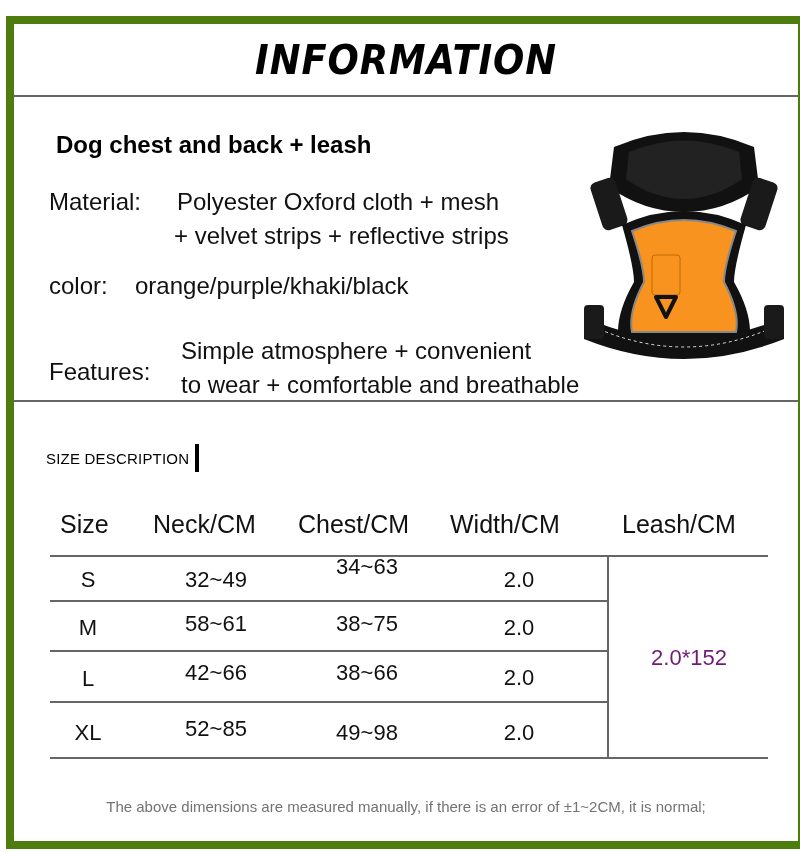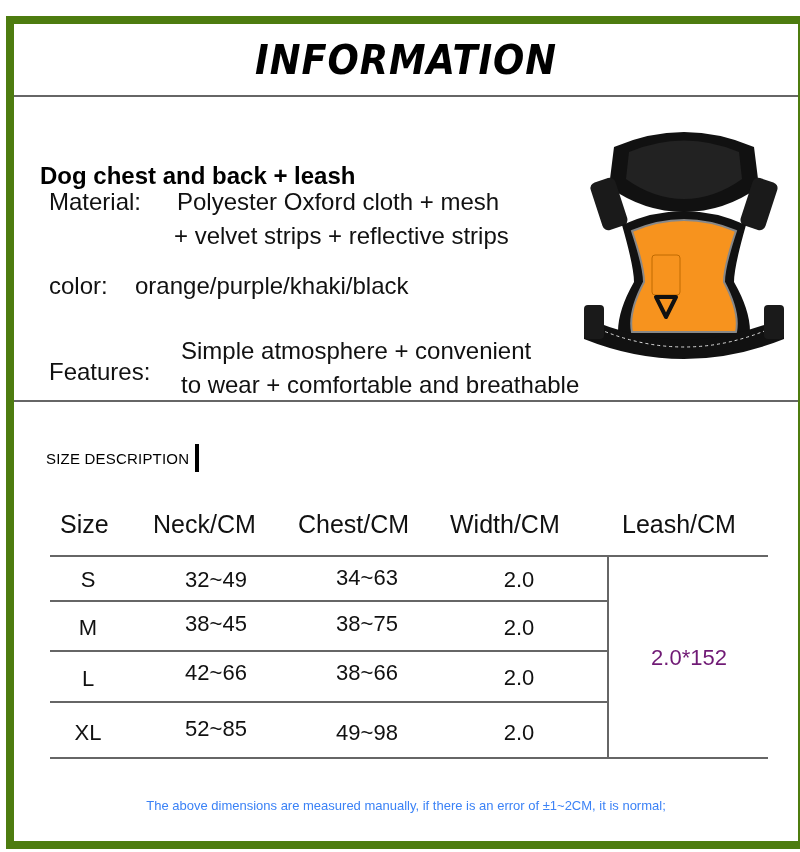--- a/index.html
+++ b/index.html
@@ -1,35 +1,35 @@
 <!DOCTYPE html>
 <html><head>
 <meta charset="utf-8">
 <style>
   html, body { margin: 0; padding: 0; background: #ffffff; }
   body { width: 800px; height: 852px; position: relative; overflow: hidden; font-family: "Liberation Sans", "DejaVu Sans", sans-serif; color: #111; }
   .frame { position: absolute; left: 6px; top: 16px; width: 784px; height: 817px; border: 8px solid #4d7c0f; box-sizing: content-box; }
   .hdr { position: absolute; left: 0; top: 0; width: 100%; height: 71px; border-bottom: 2px solid #666; display: flex; align-items: center; justify-content: center; }
   .hdr-title { font-family: "DejaVu Sans", sans-serif; font-weight: bold; font-style: italic; font-size: 40px; letter-spacing: 1px; transform: scaleX(0.92); color: #000; }
   .info { position: absolute; left: 0; top: 73px; width: 100%; height: 303px; border-bottom: 2px solid #666; }
-  .product-title { position: absolute; left: 26px; top: 34px; font-weight: bold; font-size: 24px; color: #000; margin-top: 31px; }
+  .product-title { position: absolute; left: 42px; top: 34px; font-weight: bold; font-size: 24px; color: #000; }
   .info-row { position: absolute; left: 35px; font-size: 24px; color: #111; }
   .lbl { position: absolute; left: 0; top: 0; white-space: nowrap; }
   .val { position: absolute; top: 0; white-space: nowrap; line-height: 34px; }
   .product-img { position: absolute; left: 570px; top: 20px; width: 200px; height: 245px; }
   .size-sec { position: absolute; left: 0; top: 378px; width: 100%; height: 439px; }
   .size-title { position: absolute; left: 32px; top: 42px; font-weight: normal; font-size: 15px; color: #000; display: flex; align-items: center; letter-spacing: 0.2px; }
   .size-bar { display: inline-block; width: 4px; height: 28px; background: #000; margin-left: 6px; }
   .tbl { position: absolute; left: 36px; top: 0; width: 718px; }
   .th { position: absolute; top: 108px; font-size: 25px; color: #111; white-space: nowrap; }
   .hline { position: absolute; left: 0; height: 2px; background: #666; }
   .vline { position: absolute; width: 2px; background: #666; }
   .cell { position: absolute; font-size: 22px; color: #111; white-space: nowrap; transform: translateX(-50%); }
   .leash-cell { position: absolute; font-size: 22px; color: #701a75; white-space: nowrap; transform: translate(-50%, -50%); }
-  .note { position: absolute; left: 0; width: 100%; top: 396px; text-align: center; font-size: 13px; color: #3b82f6; }
+  .note { position: absolute; left: 0; width: 100%; top: 396px; text-align: center; font-size: 15px; color: #737373; }
 </style>
 </head>
 <body>
 
 <div class="frame">
 
   <div class="hdr">
     <span class="hdr-title">INFORMATION</span>
   </div>
 
@@ -92,27 +92,27 @@
       <div class="hline" style="top:153px; width:718px;"></div>
       <div class="hline" style="top:198px; width:557px;"></div>
       <div class="hline" style="top:248px; width:557px;"></div>
       <div class="hline" style="top:299px; width:557px;"></div>
       <div class="hline" style="top:355px; width:718px;"></div>
       <div class="vline" style="left:557px; top:153px; height:204px;"></div>
 
       <div>
         <span class="cell" style="left:38px;  top:165px;">S</span>
         <span class="cell" style="left:166px; top:165px;">32~49</span>
-        <span class="cell" style="left:317px; top:163px;">34~63</span>
+        <span class="cell" style="left:317px; top:152px;">34~63</span>
         <span class="cell" style="left:469px; top:165px;">2.0</span>
       </div>
 
       <div>
         <span class="cell" style="left:38px;  top:213px;">M</span>
-        <span class="cell" style="left:166px; top:209px;">38~45</span>
+        <span class="cell" style="left:166px; top:209px;">58~61</span>
         <span class="cell" style="left:317px; top:209px;">38~75</span>
         <span class="cell" style="left:469px; top:213px;">2.0</span>
       </div>
 
       <div>
         <span class="cell" style="left:38px;  top:264px;">L</span>
         <span class="cell" style="left:166px; top:258px;">42~66</span>
         <span class="cell" style="left:317px; top:258px;">38~66</span>
         <span class="cell" style="left:469px; top:263px;">2.0</span>
       </div>

